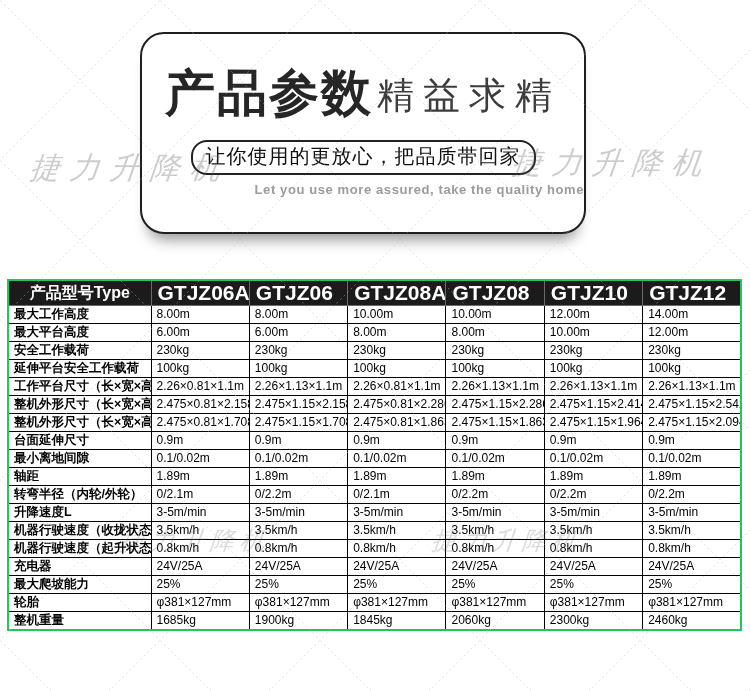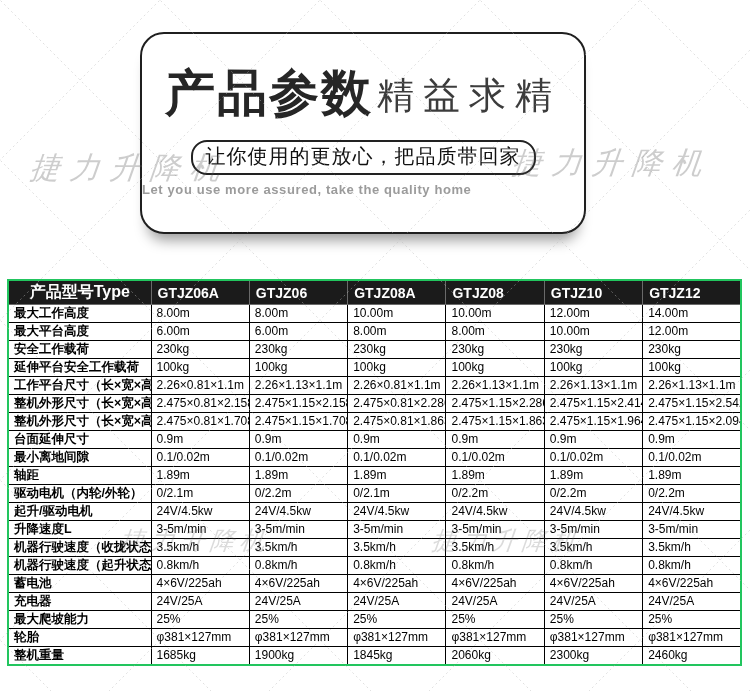--- a/index.html
+++ b/index.html
@@ -27,21 +27,21 @@
     font-weight:normal;font-size:37px;color:#3c3c3c;letter-spacing:9px;
     margin-left:4px;vertical-align:2px;
   }
   .pill{
     margin:13px auto 0;width:fit-content;max-width:400px;
     border:2px solid #222222;border-radius:16px;padding:1px 13px 3px;
     font-family:"DejaVu Serif","Liberation Serif",serif;
     font-size:20px;color:#111111;letter-spacing:1px;white-space:nowrap;
   }
   .slogan-en{
-    text-align:left;margin-top:7px;
+    text-align:right;margin-top:7px;
     color:#9b9b9b;font-size:13px;font-weight:bold;letter-spacing:0.6px;
   }
   
   .wm{
     position:absolute;z-index:7;pointer-events:none;white-space:nowrap;
     font-family:"DejaVu Serif","Liberation Serif",serif;font-style:italic;
     transform:skewX(-6deg);
     color:rgba(90,90,90,0.30);
   }
   .wm.top{font-size:30px;letter-spacing:10px;}
@@ -52,21 +52,21 @@
   .wm4{left:432px;top:524px;}
   
   .table-wrap{position:absolute;left:7px;top:279px;width:735px;z-index:3;}
   table.spec{
     width:100%;border-collapse:collapse;table-layout:fixed;
     border:2px solid #22c55e;background:rgba(255,255,255,0.92);
   }
   table.spec col.c-label{width:143px;}
   table.spec thead th{
     background:#1b1b1b;color:#ffffff;
-    height:23px;font-size:14px;font-weight:bold;
+    height:23px;font-size:21px;font-weight:bold;
     border:1px solid #6a6a6a;border-top-color:#1b1b1b;
     text-align:left;padding:0 0 0 6px;white-space:nowrap;overflow:hidden;
   }
   table.spec thead th.h-label{text-align:center;padding:0;font-size:16px;}
   table.spec tbody td{
     height:17px;line-height:17px;font-size:12px;color:#000000;
     border:1px solid #000000;padding:0 0 0 5px;
     white-space:nowrap;overflow:hidden;
   }
   table.spec tbody td.label-cell{
@@ -198,38 +198,29 @@
         <tr>
           <td class="label-cell">轴距</td>
           <td>1.89m</td>
           <td>1.89m</td>
           <td>1.89m</td>
           <td>1.89m</td>
           <td>1.89m</td>
           <td>1.89m</td>
         </tr>
         <tr>
-          <td class="label-cell">驱动电机（内轮/外轮）</td>
+          <td class="label-cell">转弯半径（内轮/外轮）</td>
           <td>0/2.1m</td>
           <td>0/2.2m</td>
           <td>0/2.1m</td>
           <td>0/2.2m</td>
           <td>0/2.2m</td>
           <td>0/2.2m</td>
         </tr>
         <tr>
-          <td class="label-cell">起升/驱动电机</td>
-          <td>24V/4.5kw</td>
-          <td>24V/4.5kw</td>
-          <td>24V/4.5kw</td>
-          <td>24V/4.5kw</td>
-          <td>24V/4.5kw</td>
-          <td>24V/4.5kw</td>
-        </tr>
-        <tr>
           <td class="label-cell">升降速度L</td>
           <td>3-5m/min</td>
           <td>3-5m/min</td>
           <td>3-5m/min</td>
           <td>3-5m/min</td>
           <td>3-5m/min</td>
           <td>3-5m/min</td>
         </tr>
         <tr>
           <td class="label-cell">机器行驶速度（收拢状态）</td>
@@ -241,29 +232,20 @@
           <td>3.5km/h</td>
         </tr>
         <tr>
           <td class="label-cell">机器行驶速度（起升状态）</td>
           <td>0.8km/h</td>
           <td>0.8km/h</td>
           <td>0.8km/h</td>
           <td>0.8km/h</td>
           <td>0.8km/h</td>
           <td>0.8km/h</td>
-        </tr>
-        <tr>
-          <td class="label-cell">蓄电池</td>
-          <td>4×6V/225ah</td>
-          <td>4×6V/225ah</td>
-          <td>4×6V/225ah</td>
-          <td>4×6V/225ah</td>
-          <td>4×6V/225ah</td>
-          <td>4×6V/225ah</td>
         </tr>
         <tr>
           <td class="label-cell">充电器</td>
           <td>24V/25A</td>
           <td>24V/25A</td>
           <td>24V/25A</td>
           <td>24V/25A</td>
           <td>24V/25A</td>
           <td>24V/25A</td>
         </tr>

